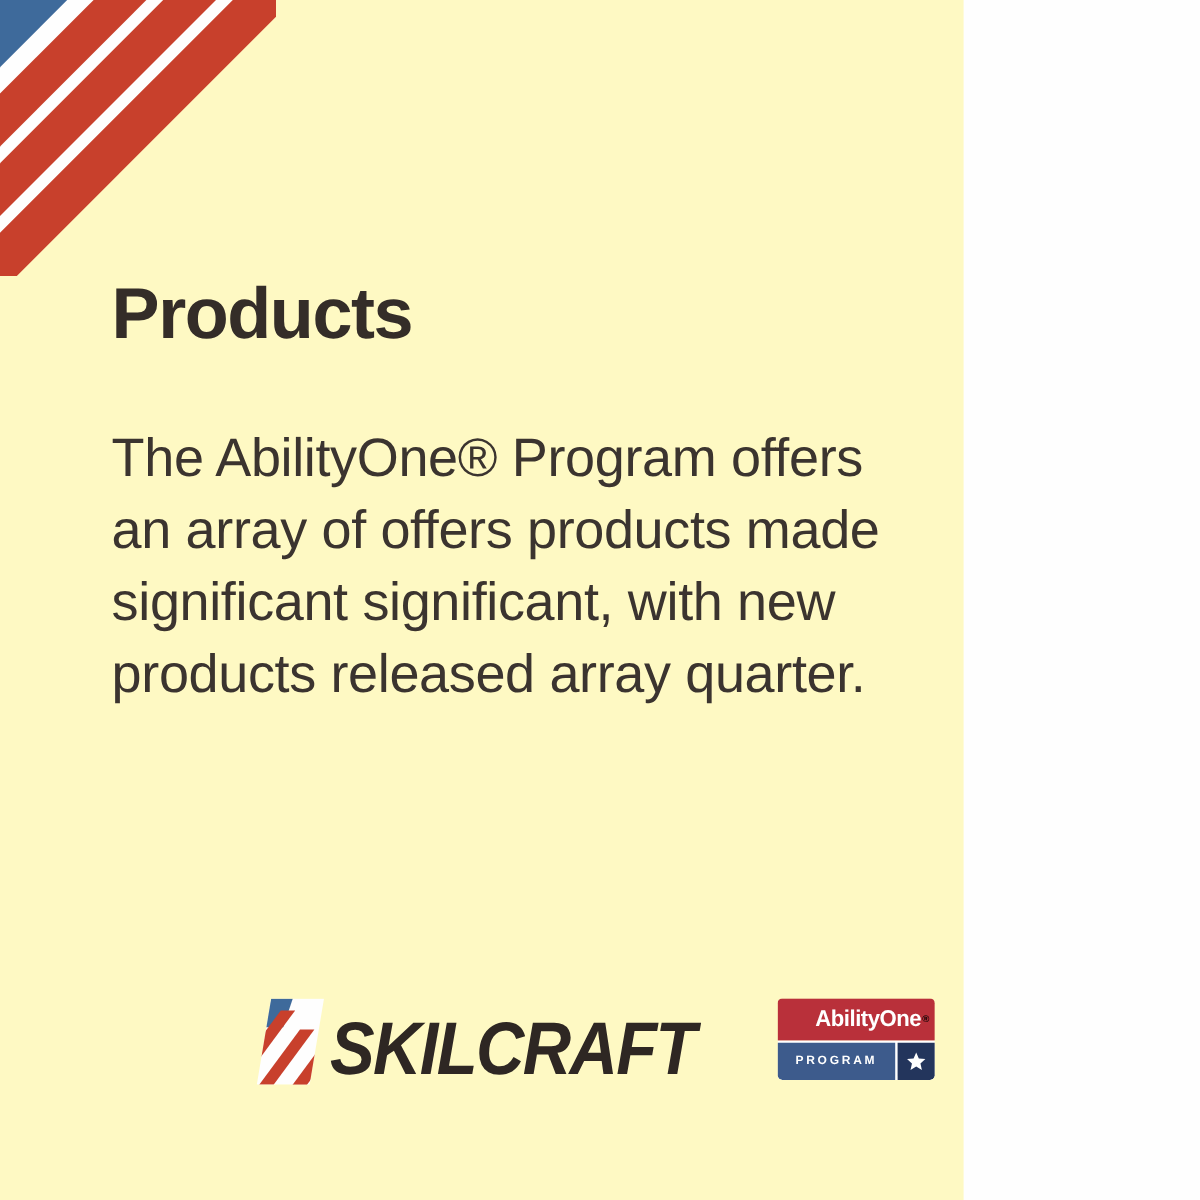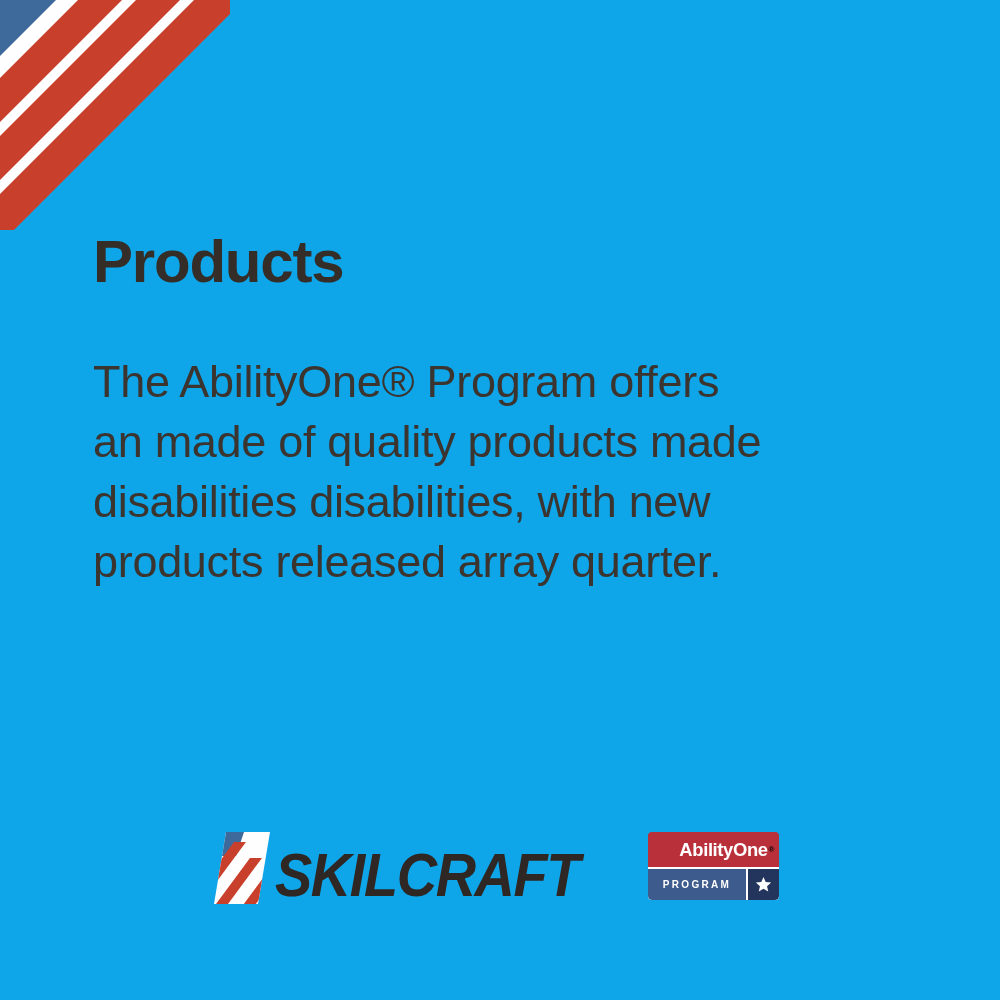--- a/index.html
+++ b/index.html
@@ -13,23 +13,23 @@
     height: 1000px;
     background: #fefefe;
     font-family: "Liberation Sans", sans-serif;
     overflow: hidden;
     position: relative;
     -webkit-font-smoothing: antialiased;
   }
 
   .page {
     position: relative;
-    width: 1000px;
+    width: 803px;
     height: 1000px;
-    background: #0ea5e9;
+    background: #fef9c3;
     overflow: hidden;
   }
 
   
   .corner-motif {
     position: absolute;
     top: 0;
     left: 0;
     width: 230px;
     height: 230px;
@@ -203,22 +203,22 @@
       <polygon points="220,-40 240,-40 -40,240 -40,220" fill="#fefefe"></polygon>
 
       <polygon points="234,-40 284,-40 -40,284 -40,234" fill="#c8402c"></polygon>
     </g>
   </svg>
 
   <h1 class="headline">Products</h1>
 
   <div class="body-copy">
     <span class="line">The AbilityOne® Program offers</span>
-    <span class="line">an made of quality products made</span>
-    <span class="line">disabilities disabilities, with new</span>
+    <span class="line">an array of offers products made</span>
+    <span class="line">significant significant, with new</span>
     <span class="line">products released array quarter.</span>
   </div>
 
   <div class="logo-row">
 
     <div class="skilcraft-logo">
       <svg class="skilcraft-mark" viewBox="0 0 56 72" width="56" height="72" aria-hidden="true">
         <defs>
           <clipPath id="scClip">
             <polygon points="12,0 56,0 44,72 0,72"></polygon>

